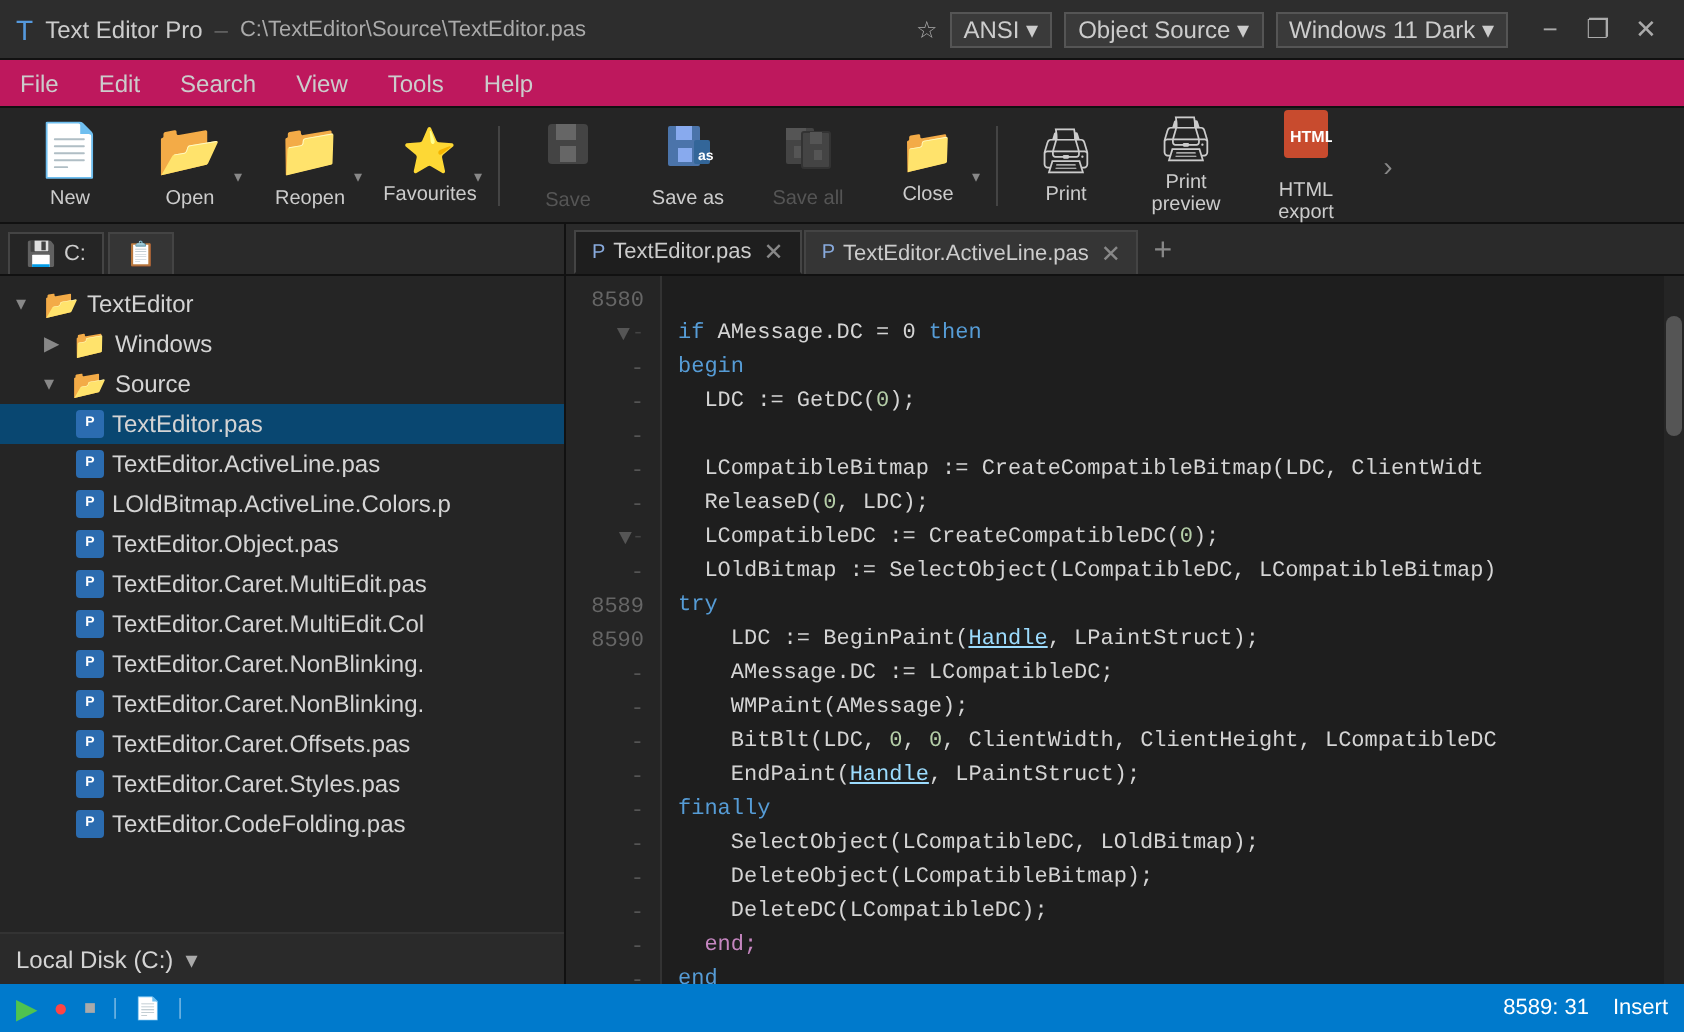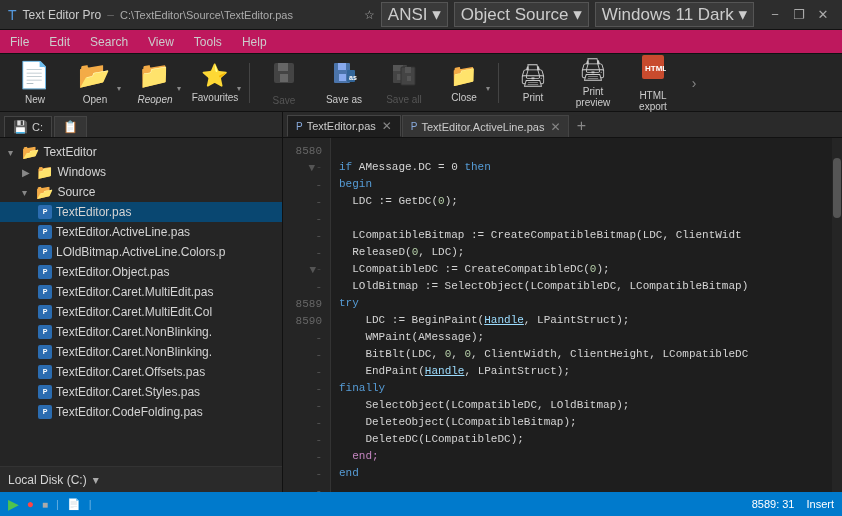--- a/index.html
+++ b/index.html
@@ -23,21 +23,21 @@
       align-items: center;
       padding: 0 8px;
       gap: 6px;
       border-bottom: 1px solid #111;
       flex-shrink: 0;
     }
     .encoding-btn, .lang-btn, .theme-btn {
       background: #3a3a3a;
       border: 1px solid #555;
       color: #ccc;
-      font-size: 17px;
+      font-size: 12px;
       padding: 1px 6px;
       cursor: pointer;
       display: flex; align-items: center; gap: 3px;
     }
     .title-controls {
       display: flex; gap: 2px; margin-left: 4px;
     }
     .title-btn {
       width: 22px; height: 22px;
       background: none;
@@ -359,21 +359,21 @@
   </button>
 
   <button class="toolbar-btn toolbar-btn-with-arrow">
     <span style="font-size:26px;">📂</span>
     <span style="font-size:10px;">Open</span>
     <span class="arrow">▾</span>
   </button>
 
   <button class="toolbar-btn toolbar-btn-with-arrow">
     <span style="font-size:26px;">📁</span>
-    <span style="font-size:10px;font-style:italic;">Reopen</span>
+    <span style="font-size:10px;">Reopen</span>
     <span class="arrow">▾</span>
   </button>
 
   <button class="toolbar-btn toolbar-btn-with-arrow">
     <span style="font-size:22px;">⭐</span>
     <span style="font-size:10px;">Favourites</span>
     <span class="arrow">▾</span>
   </button>
   <div class="toolbar-sep"></div>
 
@@ -634,20 +634,21 @@
 <span><span class="kw">if</span> AMessage.DC = 0 <span class="kw">then</span>
 </span><span><span class="kw">begin</span>
 </span><span>  LDC := GetDC(<span class="num">0</span>);
 </span><span>
 </span><span>  LCompatibleBitmap := CreateCompatibleBitmap(LDC, ClientWidt
 </span><span>  ReleaseD(<span class="num">0</span>, LDC);
 </span><span>  LCompatibleDC := CreateCompatibleDC(<span class="num">0</span>);
 </span><span>  LOldBitmap := SelectObject(LCompatibleDC, LCompatibleBitmap)
 </span><span><span class="kw">try</span>
 </span><span>    LDC := BeginPaint(<span class="ident">Handle</span>, LPaintStruct);
+</span><span>    AMessage.DC := LCompatibleDC;
 </span><span>    WMPaint(AMessage);
 </span><span>    BitBlt(LDC, <span class="num">0</span>, <span class="num">0</span>, ClientWidth, ClientHeight, LCompatibleDC
 </span><span>    EndPaint(<span class="ident">Handle</span>, LPaintStruct);
 </span><span><span class="kw">finally</span>
 </span><span>    SelectObject(LCompatibleDC, LOldBitmap);
 </span><span>    DeleteObject(LCompatibleBitmap);
 </span><span>    DeleteDC(LCompatibleDC);
 </span><span>  <span class="kw2">end;</span>
 </span><span><span class="kw">end</span>
 </span>

